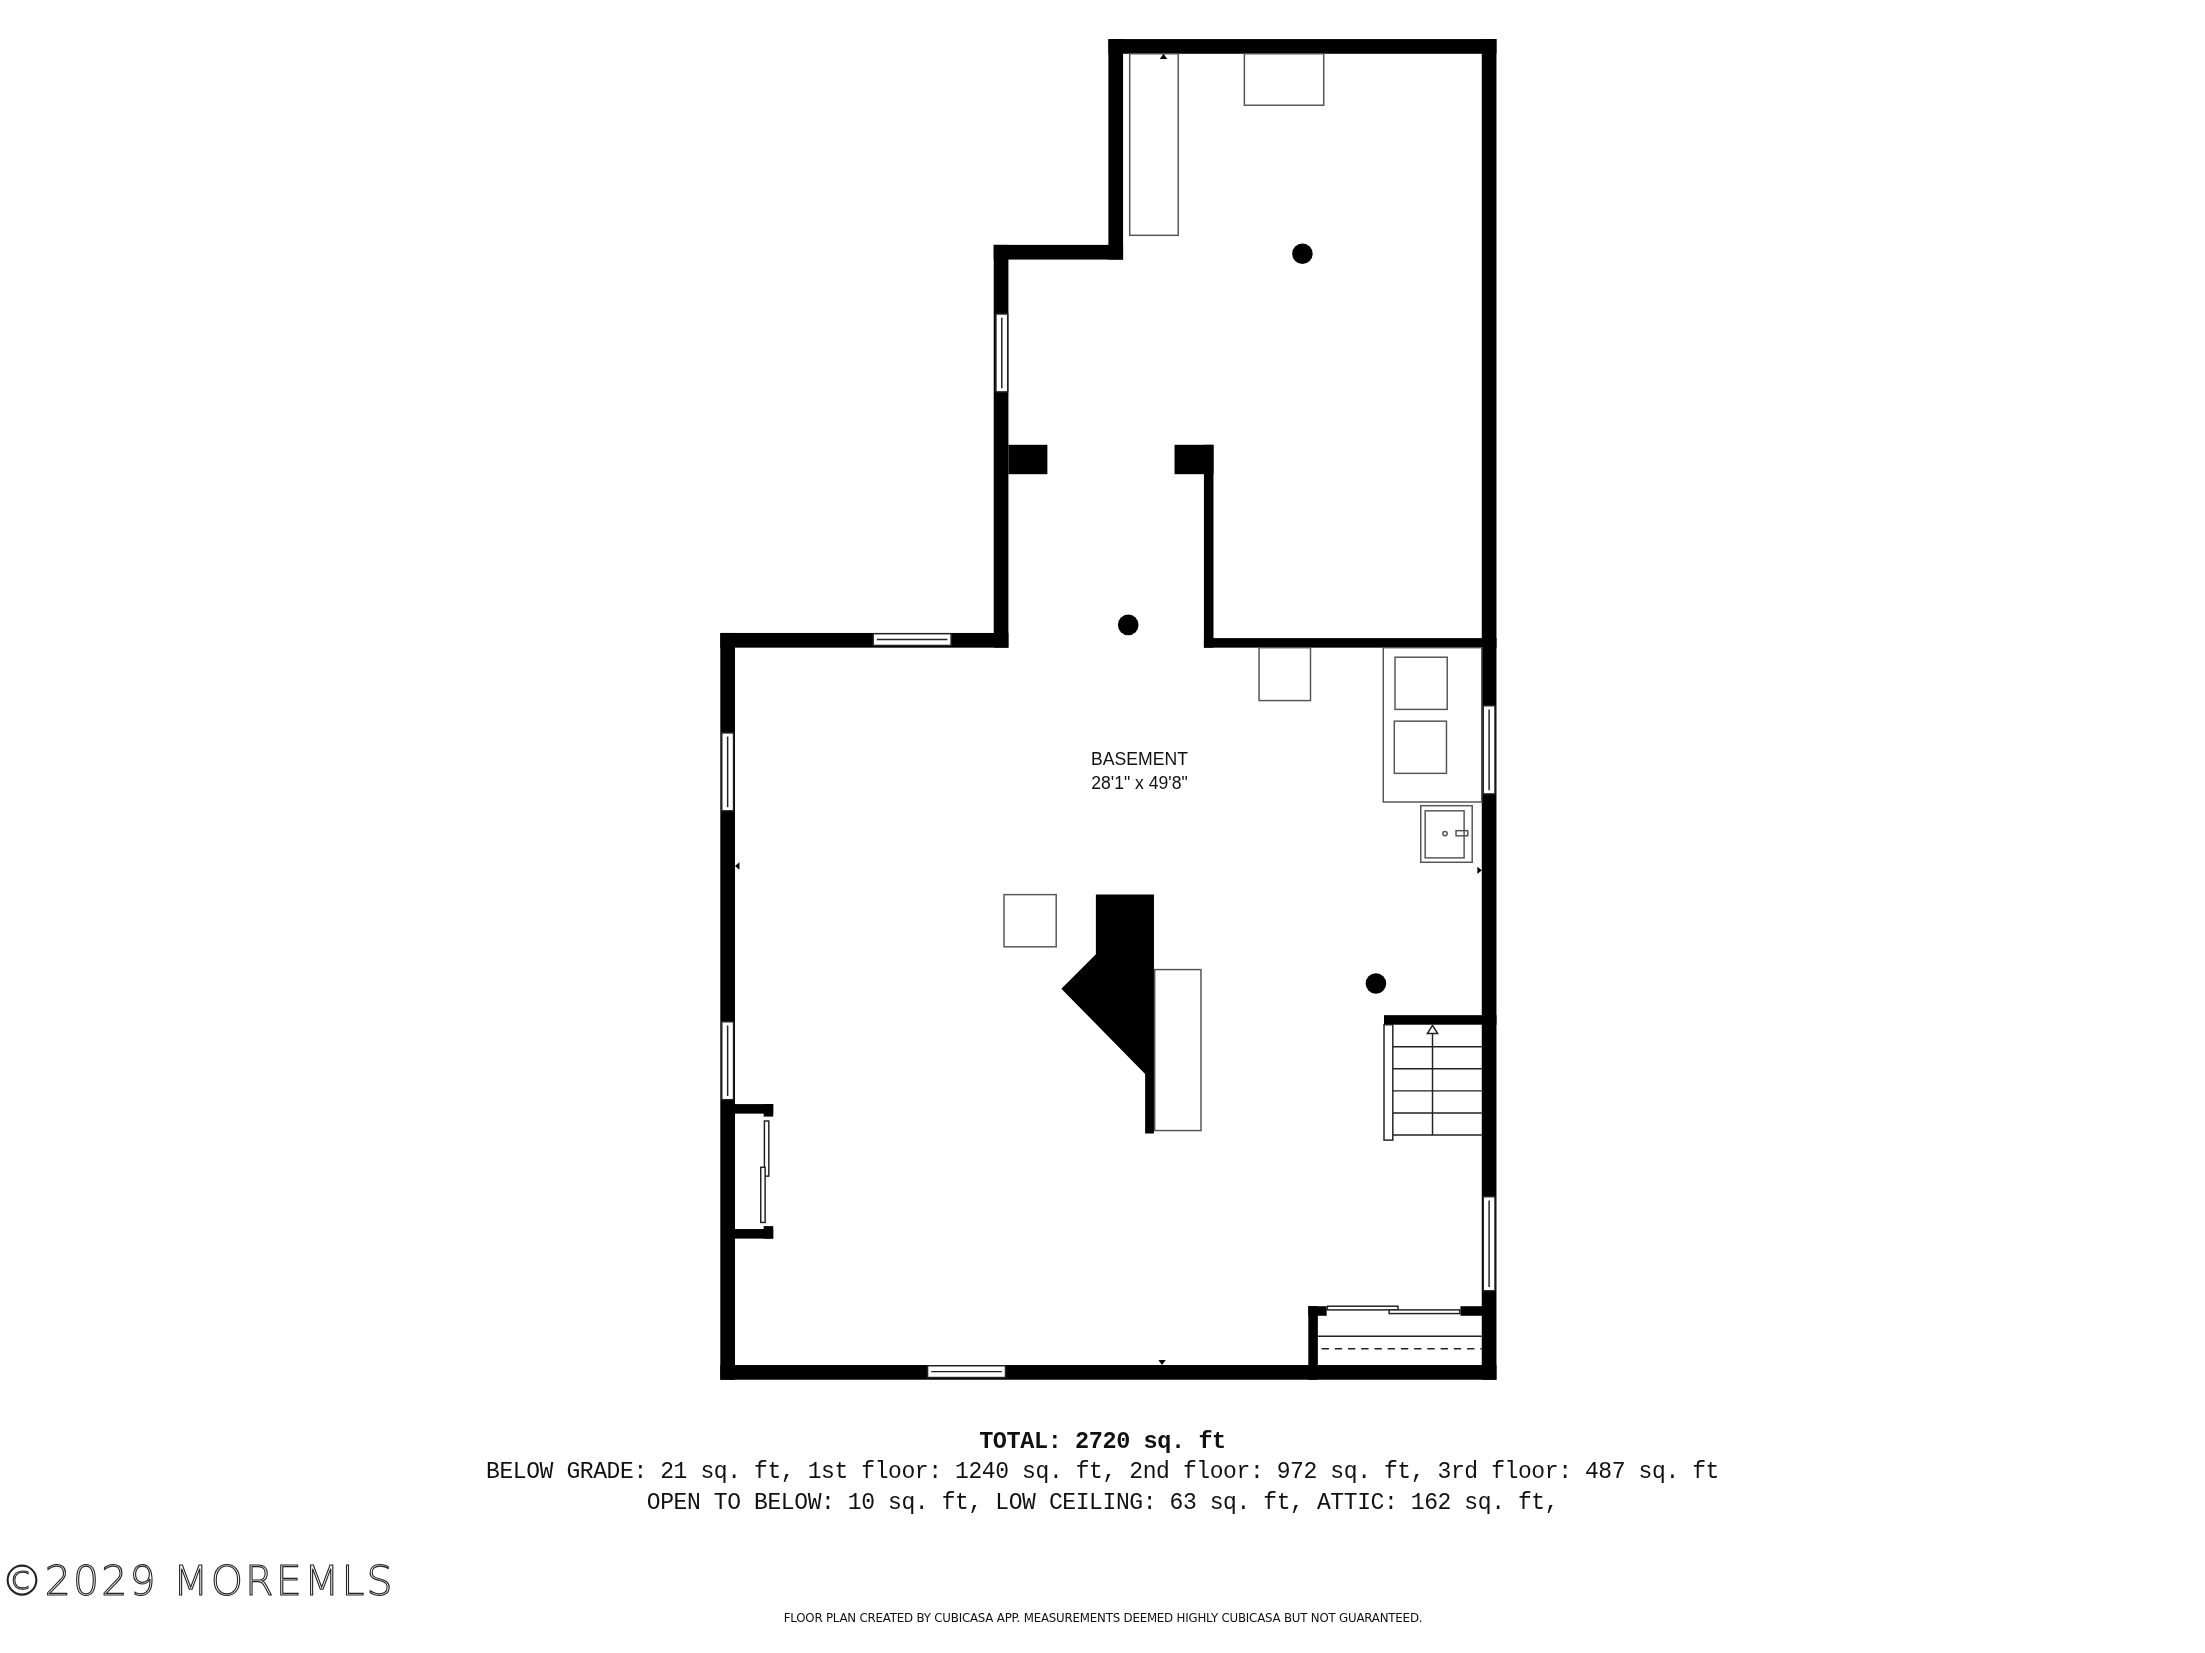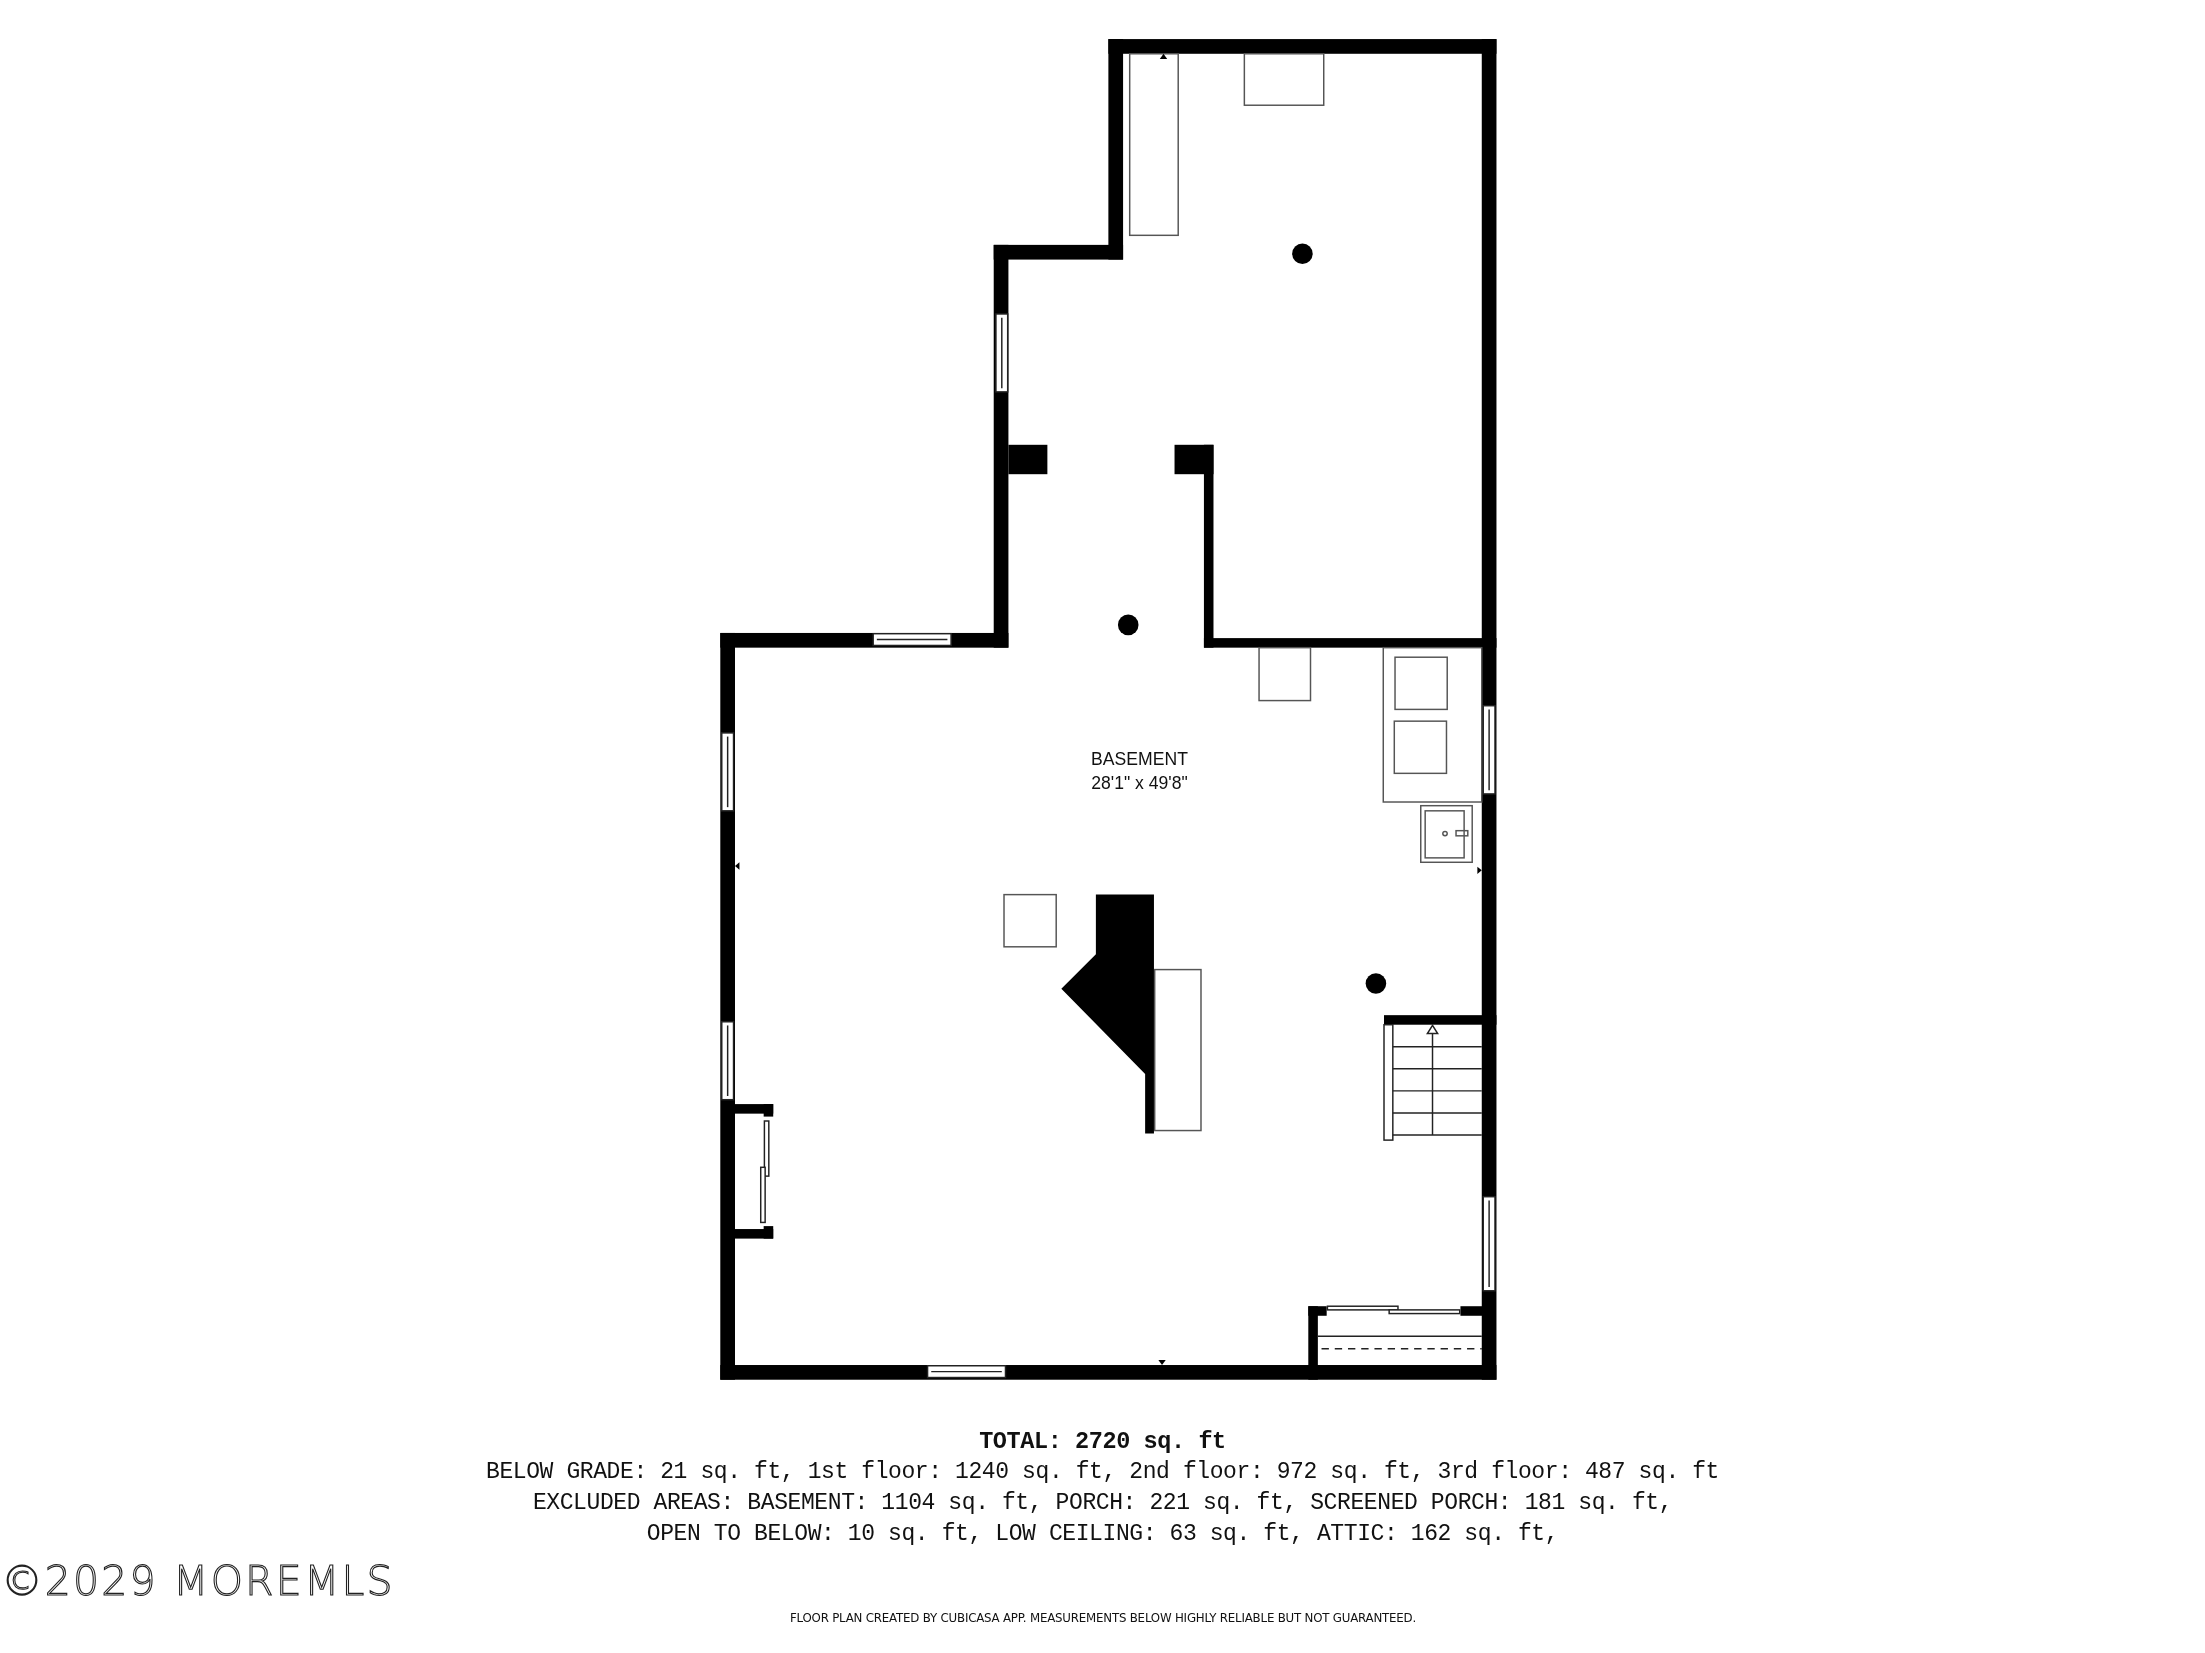--- a/index.html
+++ b/index.html
@@ -132,19 +132,18 @@
 </svg>
 
 <div class="room-label">
   <div>BASEMENT</div>
   <div>28'1" x 49'8"</div>
 </div>
 
 <div class="summary">
   <div class="total">TOTAL: 2720 sq. ft</div>
   <div class="line">BELOW GRADE: 21 sq. ft, 1st floor: 1240 sq. ft, 2nd floor: 972 sq. ft, 3rd floor: 487 sq. ft</div>
-  <div class="line">EXCLUDED AREAS: BASEMENT: 1104 sq. ft, PORCH: 221 sq. ft, SCREENED PORCH: 181 sq. ft,</div>
   <div class="line">OPEN TO BELOW: 10 sq. ft, LOW CEILING: 63 sq. ft, ATTIC: 162 sq. ft,</div>
 </div>
 
 <div class="watermark">©2029 MOREMLS</div>
-<div class="disclaimer">FLOOR PLAN CREATED BY CUBICASA APP. MEASUREMENTS BELOW HIGHLY RELIABLE BUT NOT GUARANTEED.</div>
+<div class="disclaimer">FLOOR PLAN CREATED BY CUBICASA APP. MEASUREMENTS DEEMED HIGHLY CUBICASA BUT NOT GUARANTEED.</div>
 
 
 </body></html>

